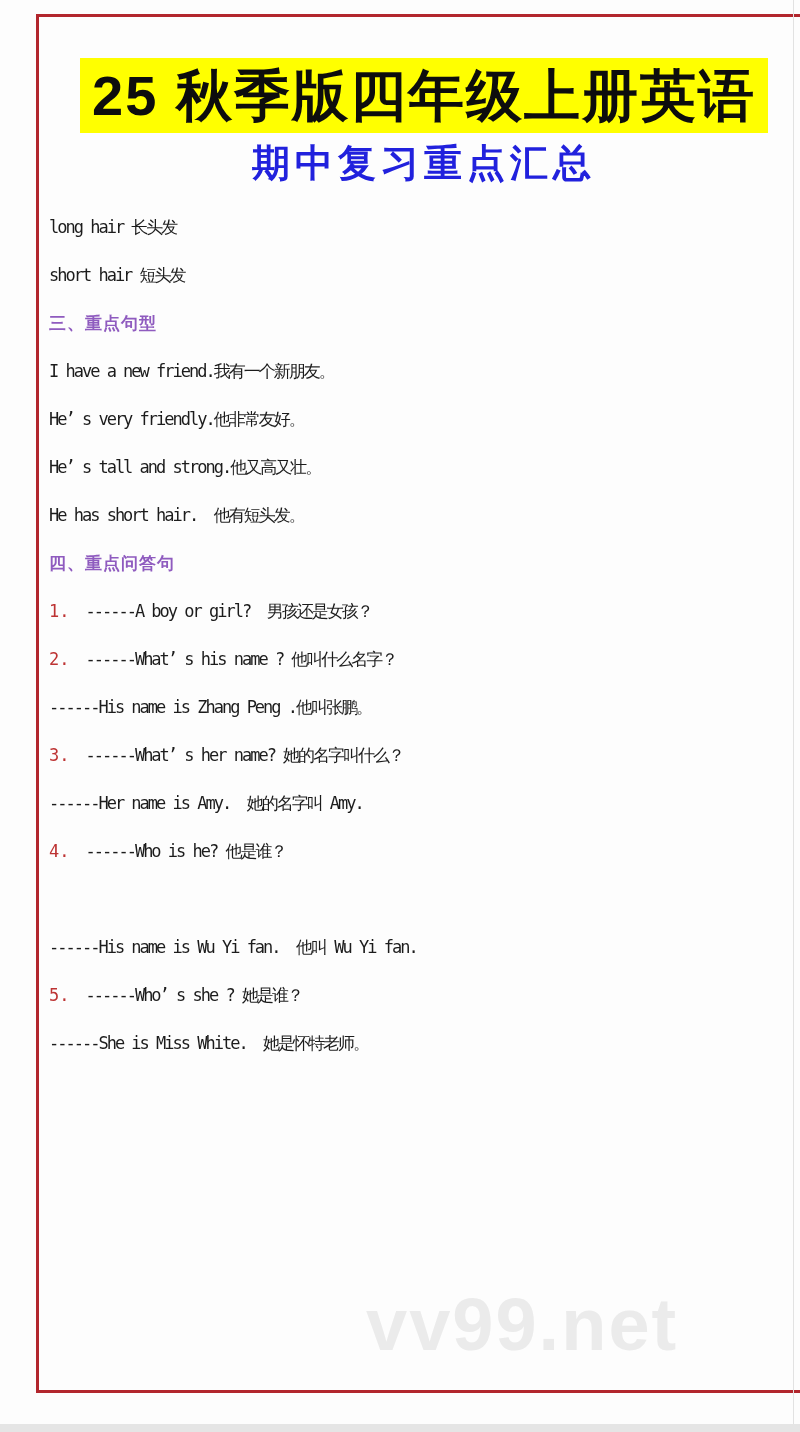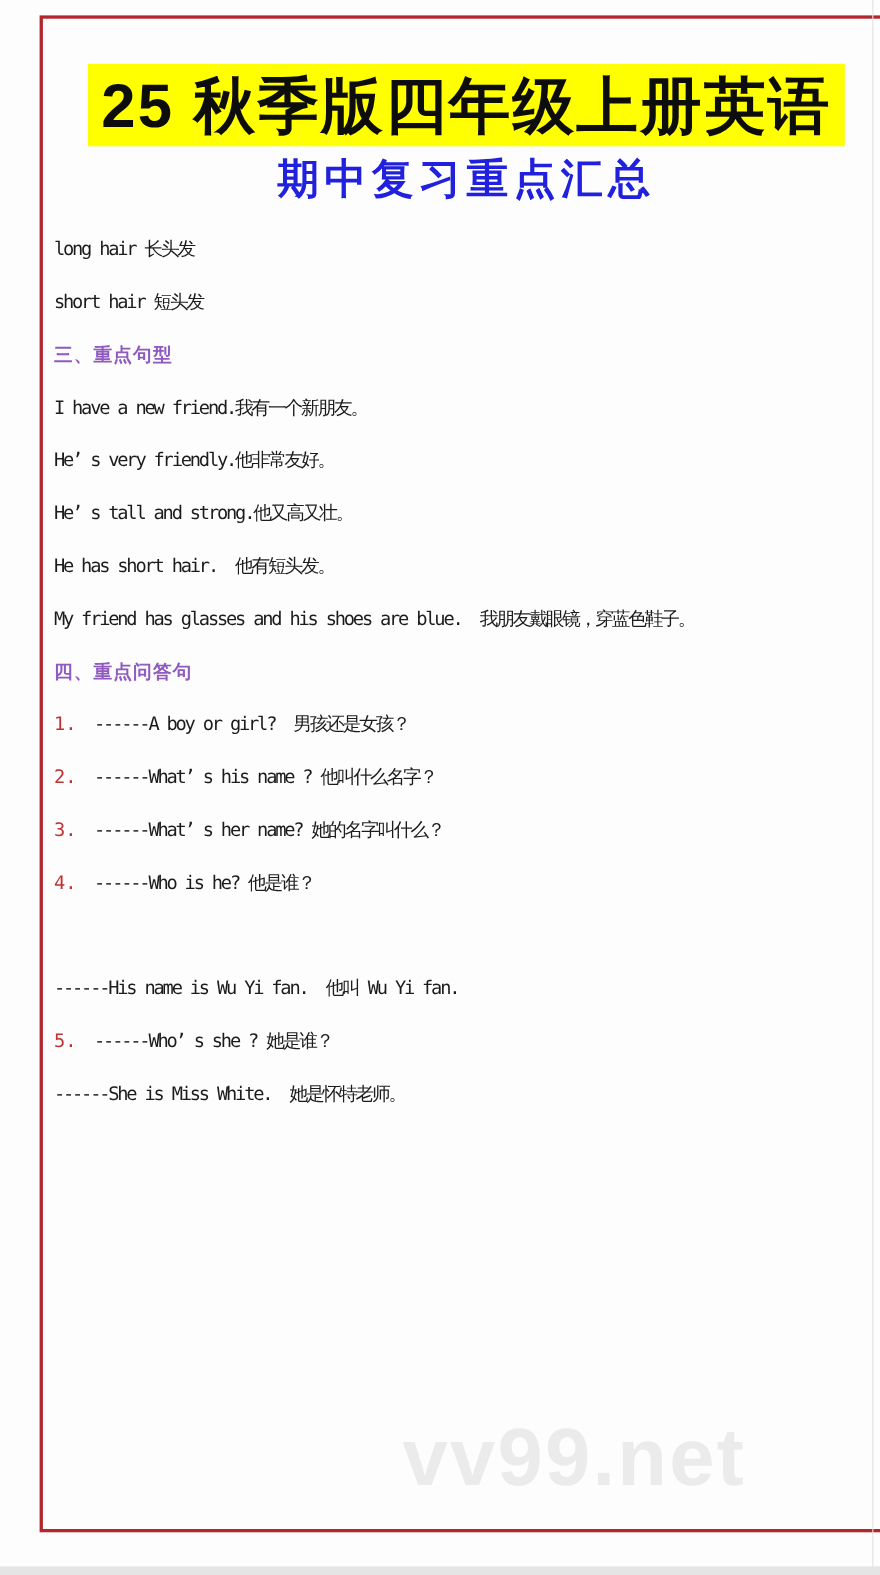--- a/index.html
+++ b/index.html
@@ -79,25 +79,26 @@
   </div>
   <div class="subtitle">期中复习重点汇总</div>
   <div class="content">
       <div class="line body">long hair 长头发</div>
       <div class="line body">short hair 短头发</div>
       <div class="line heading">三、重点句型</div>
       <div class="line body">I have a new friend.我有一个新朋友。</div>
       <div class="line body">He’ s very friendly.他非常友好。</div>
       <div class="line body">He’ s tall and strong.他又高又壮。</div>
       <div class="line body">He has short hair.  他有短头发。</div>
-      <div class="line body">My friend has glasses and his shoes are blue.  我朋友戴眼镜，穿蓝色鞋子。</div>
       <div class="line heading">四、重点问答句</div>
       <div class="line qa"><span class="num">1.</span><span>------A boy or girl?  男孩还是女孩？</span></div>
       <div class="line qa"><span class="num">2.</span><span>------What’ s his name ? 他叫什么名字？</span></div>
+      <div class="line body">------His name is Zhang Peng .他叫张鹏。</div>
       <div class="line qa"><span class="num">3.</span><span>------What’ s her name? 她的名字叫什么？</span></div>
+      <div class="line body">------Her name is Amy.  她的名字叫 Amy.</div>
       <div class="line qa"><span class="num">4.</span><span>------Who is he? 他是谁？</span></div>
       <div class="line spacer"></div>
       <div class="line body">------His name is Wu Yi fan.  他叫 Wu Yi fan.</div>
       <div class="line qa"><span class="num">5.</span><span>------Who’ s she ? 她是谁？</span></div>
       <div class="line body">------She is Miss White.  她是怀特老师。</div>
     </div>
 </div>
 
 <div class="right-edge"></div>
 <div class="bottom-strip"></div>

